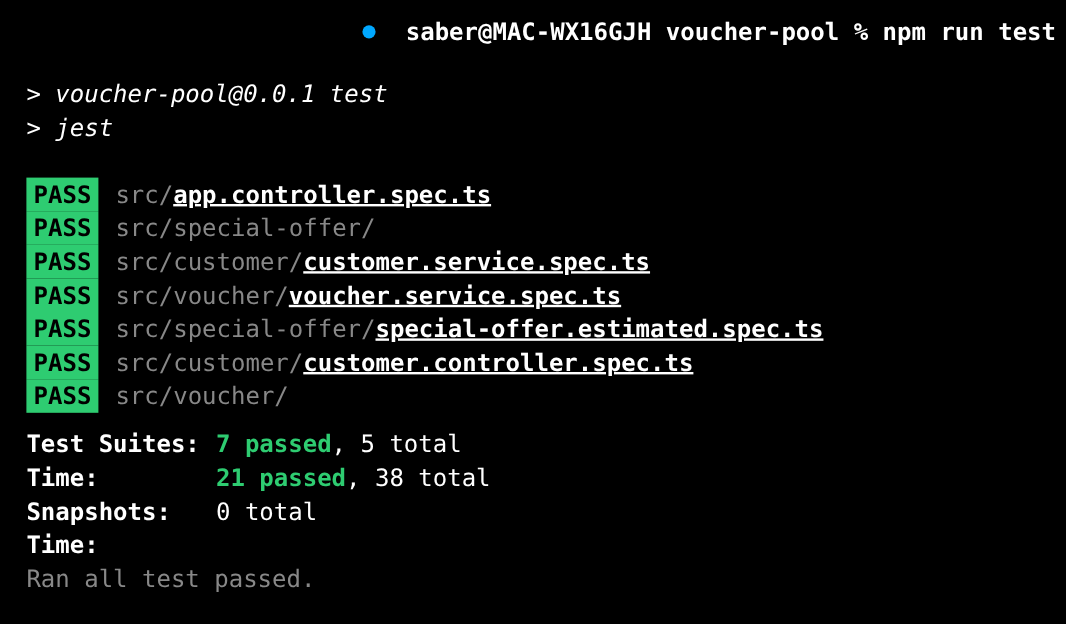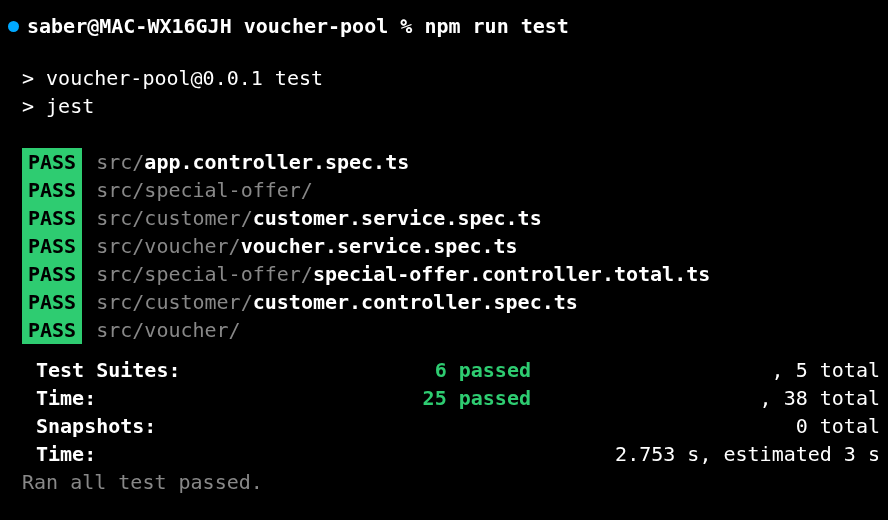--- a/index.html
+++ b/index.html
@@ -11,58 +11,59 @@
       line-height: 1.4;
       padding: 12px 8px;
       width: 888px;
       height: 520px;
       overflow: hidden;
       font-weight: 500;
     }
     .prompt-line {
       display: flex;
       align-items: center;
-      gap: 8px;
+      gap: 25px;
       margin-bottom: 24px;
+      justify-content: flex-end;
     }
     .dot {
       width: 11px;
       height: 11px;
       background: #00a8ff;
       border-radius: 50%;
       flex-shrink: 0;
     }
     .prompt-text {
       color: #ffffff;
       font-weight: bold;
     }
     .cmd-output {
       color: #ffffff;
       margin-left: 14px;
+      font-style: italic;
     }
     .blank { height: 28px; }
     .pass-line {
       display: flex;
       align-items: center;
       margin-left: 14px;
       text-align: center;
     }
     .pass-badge {
       background: #2ecc71;
       color: #000000;
       font-weight: bold;
       padding: 0 6px;
       margin-right: 14px;
     }
     .path-gray { color: #888888; }
-    .path-bold { color: #ffffff; font-weight: bold; }
+    .path-bold { color: #ffffff; font-weight: bold; text-decoration: underline; }
     .summary-line {
-      margin-left: 28px;
+      margin-left: 14px;
       display: flex;
-      justify-content: space-between;
     }
     .summary-label {
       color: #ffffff;
       font-weight: bold;
       width: 158px;
       flex-shrink: 0;
     }
     .summary-green {
       color: #2ecc71;
       font-weight: bold;
@@ -113,50 +114,49 @@
       <span class="path-bold">customer.service.spec.ts</span>
     </div>
     <div class="pass-line">
       <span class="pass-badge"> PASS </span>
       <span class="path-gray">src/voucher/</span>
       <span class="path-bold">voucher.service.spec.ts</span>
     </div>
     <div class="pass-line">
       <span class="pass-badge"> PASS </span>
       <span class="path-gray">src/special-offer/</span>
-      <span class="path-bold">special-offer.controller.total.ts</span>
+      <span class="path-bold">special-offer.estimated.spec.ts</span>
     </div>
     <div class="pass-line">
       <span class="pass-badge"> PASS </span>
       <span class="path-gray">src/customer/</span>
       <span class="path-bold">customer.controller.spec.ts</span>
     </div>
     <div class="pass-line">
       <span class="pass-badge"> PASS </span>
       <span class="path-gray">src/voucher/</span>
     </div>
   </div>
 
 <div class="small-blank"></div>
 
 <div class="summary-line">
   <span class="summary-label">Test Suites:</span>
-  <span class="summary-green">6 passed</span>
+  <span class="summary-green">7 passed</span>
   <span class="summary-rest">, 5 total</span>
 </div>
 
 <div class="summary-line">
   <span class="summary-label">Time:</span>
-  <span class="summary-green">25 passed</span>
+  <span class="summary-green">21 passed</span>
   <span class="summary-rest">, 38 total</span>
 </div>
 
 <div class="summary-line">
   <span class="summary-label">Snapshots:</span>
   <span class="summary-rest">0 total</span>
 </div>
 
 <div class="summary-line">
   <span class="summary-label">Time:</span>
-  <span class="summary-rest">2.753 s, estimated 3 s</span>
 </div>
 
 <div class="ran-line">Ran all test passed.</div>
 
 </body></html>

